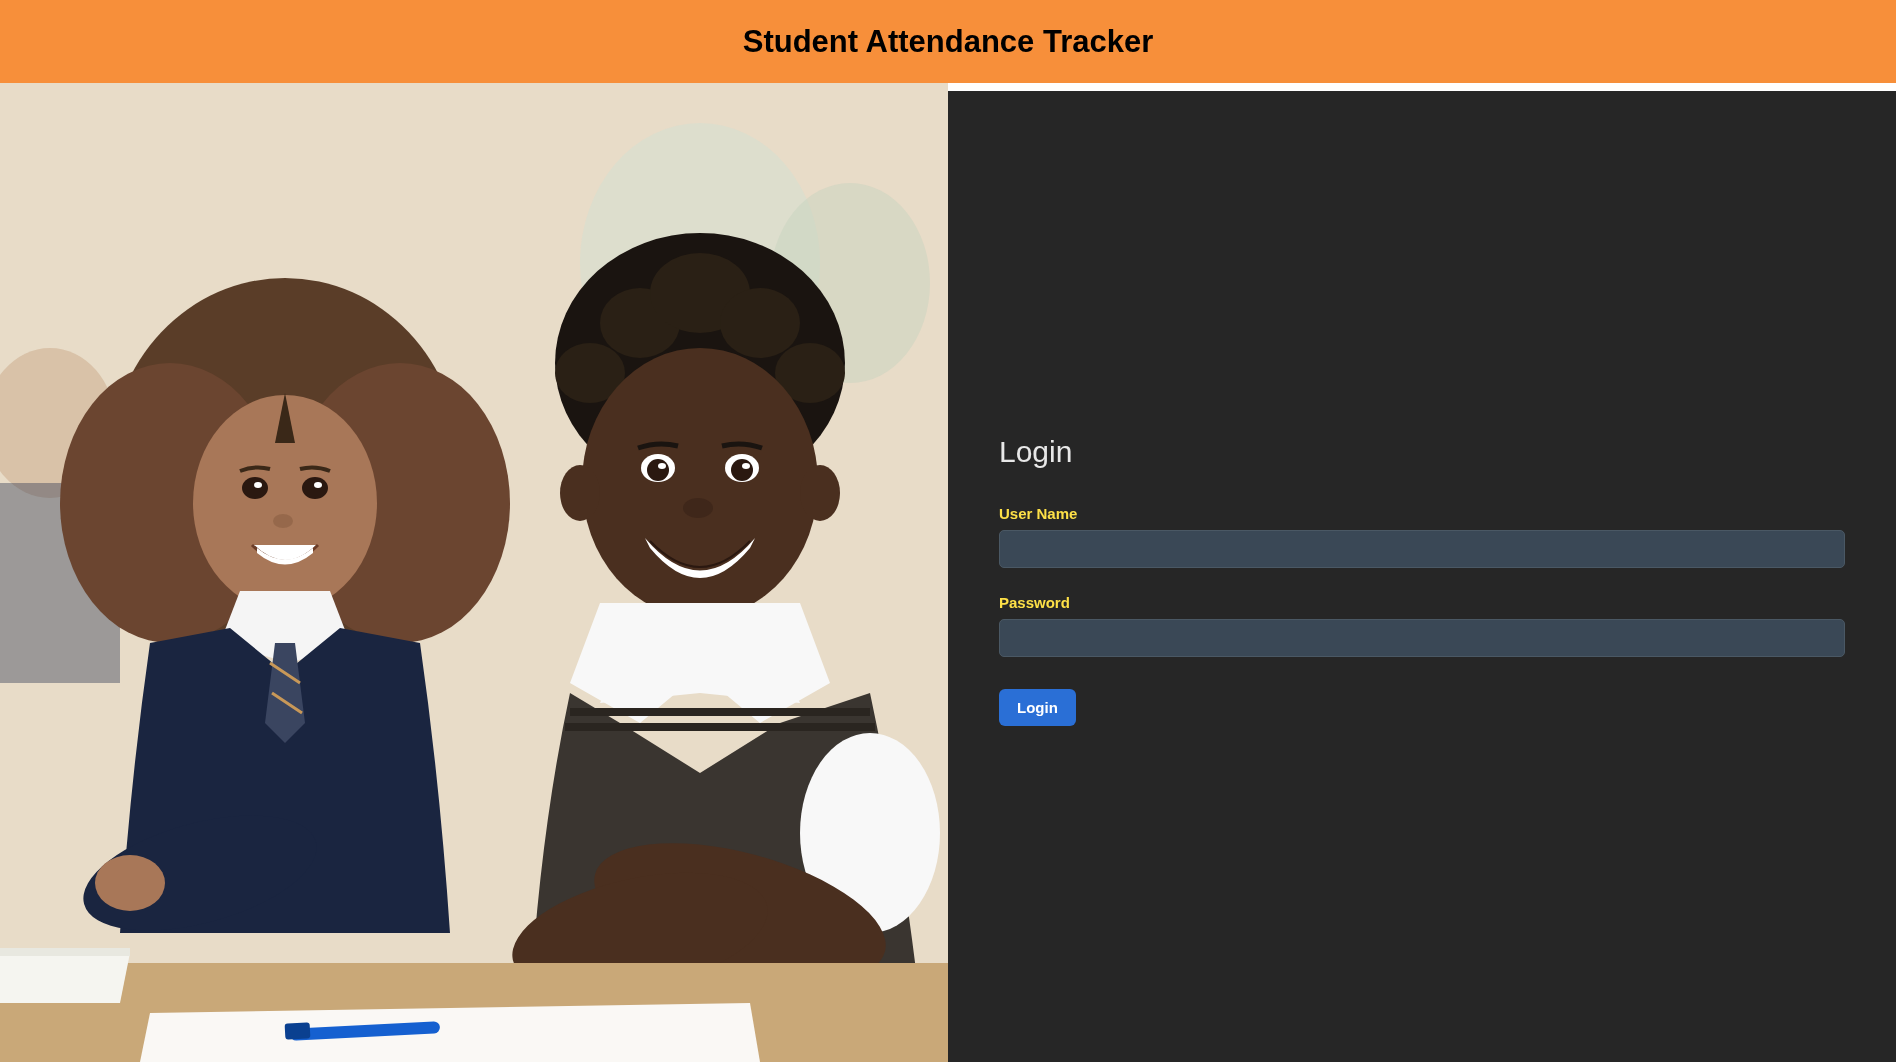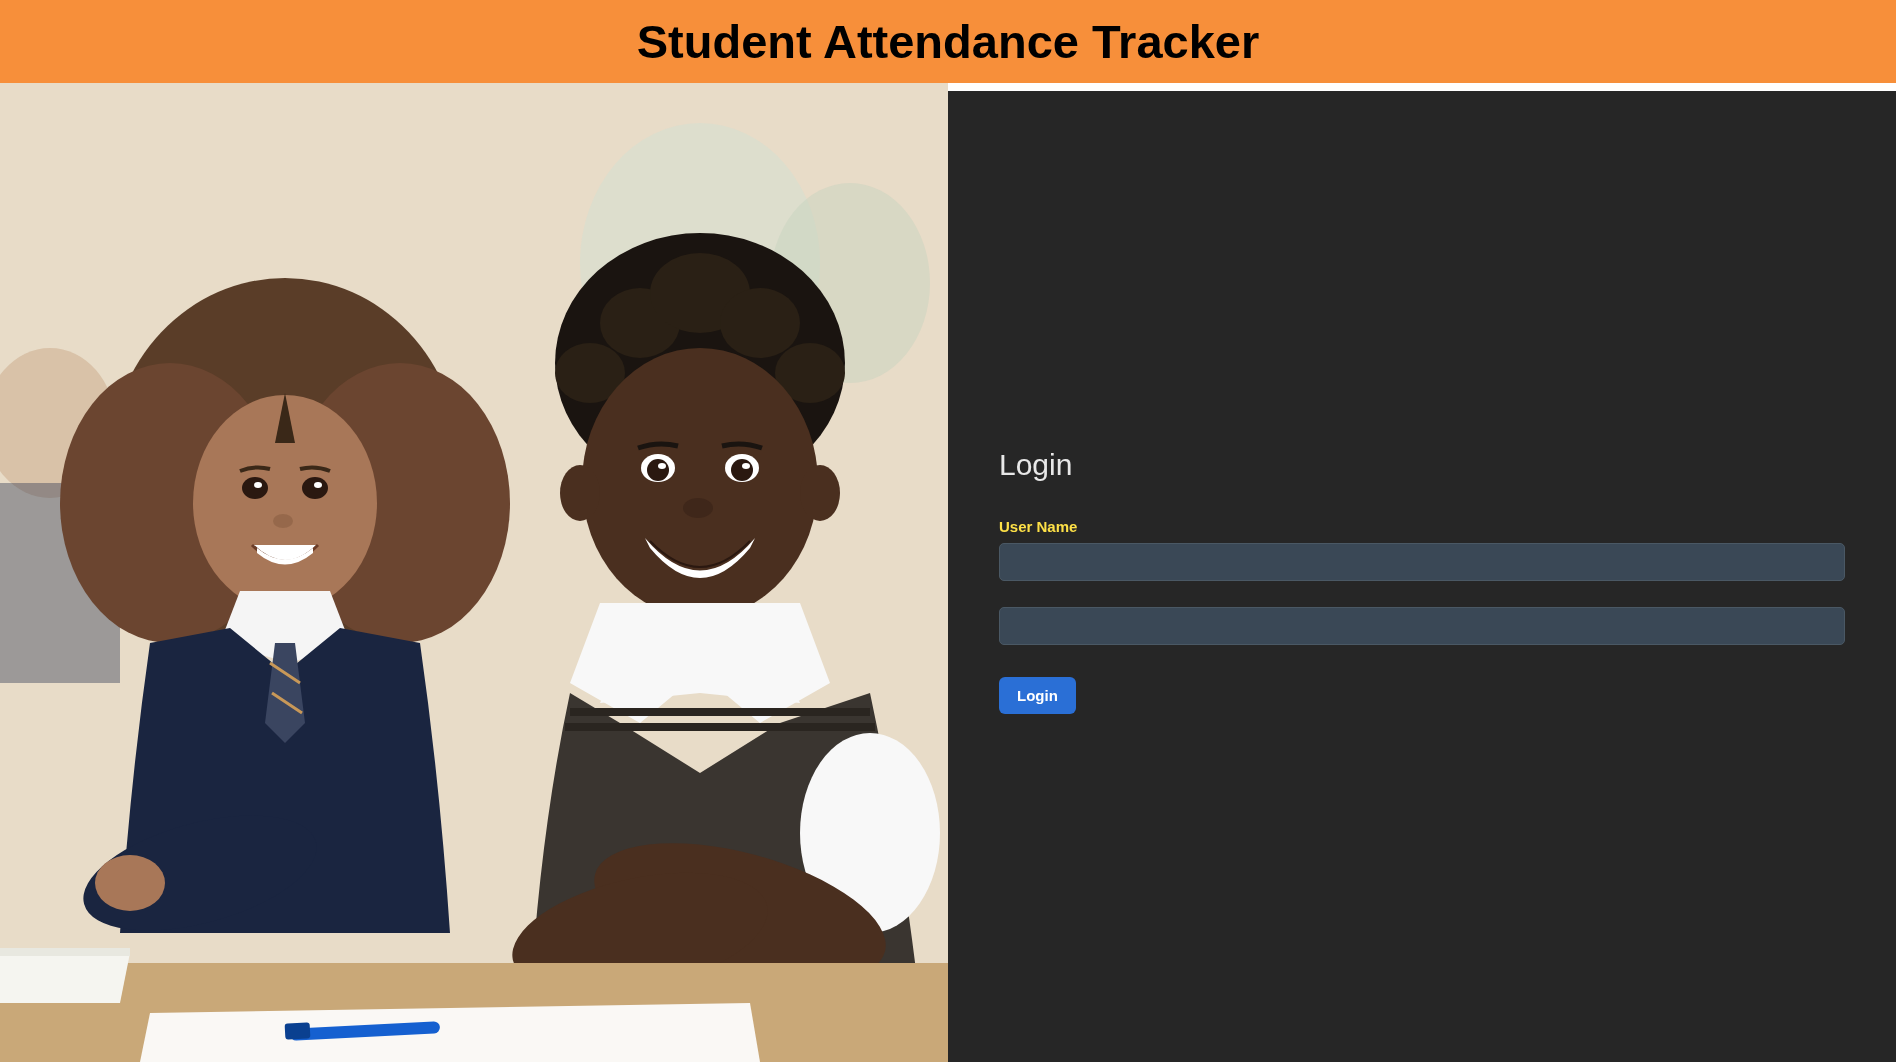--- a/index.html
+++ b/index.html
@@ -17,21 +17,21 @@
     
     .header {
       background-color: #f78f3a;
       height: 83px;
       display: flex;
       align-items: center;
       justify-content: center;
     }
     
     .header-title {
-      font-size: 47px;
+      font-size: 31px;
       font-weight: 700;
       color: #000;
     }
     
     .main-container {
       display: flex;
       height: calc(1062px - 83px);
     }
     
     .image-panel {
@@ -205,19 +205,20 @@
 
   <div class="login-panel">
     <h2 class="login-heading">Login</h2>
 
     <div class="form-group">
       <label class="form-label">User Name</label>
       <input type="text" class="form-input" value="" style="">
     </div>
 
     <div class="form-group">
+      <label class="form-label">Password</label>
       <input type="password" class="form-input" value="" style="">
     </div>
 
     <button class="login-button">Login</button>
   </div>
 
 </div>
 
 </body></html>

